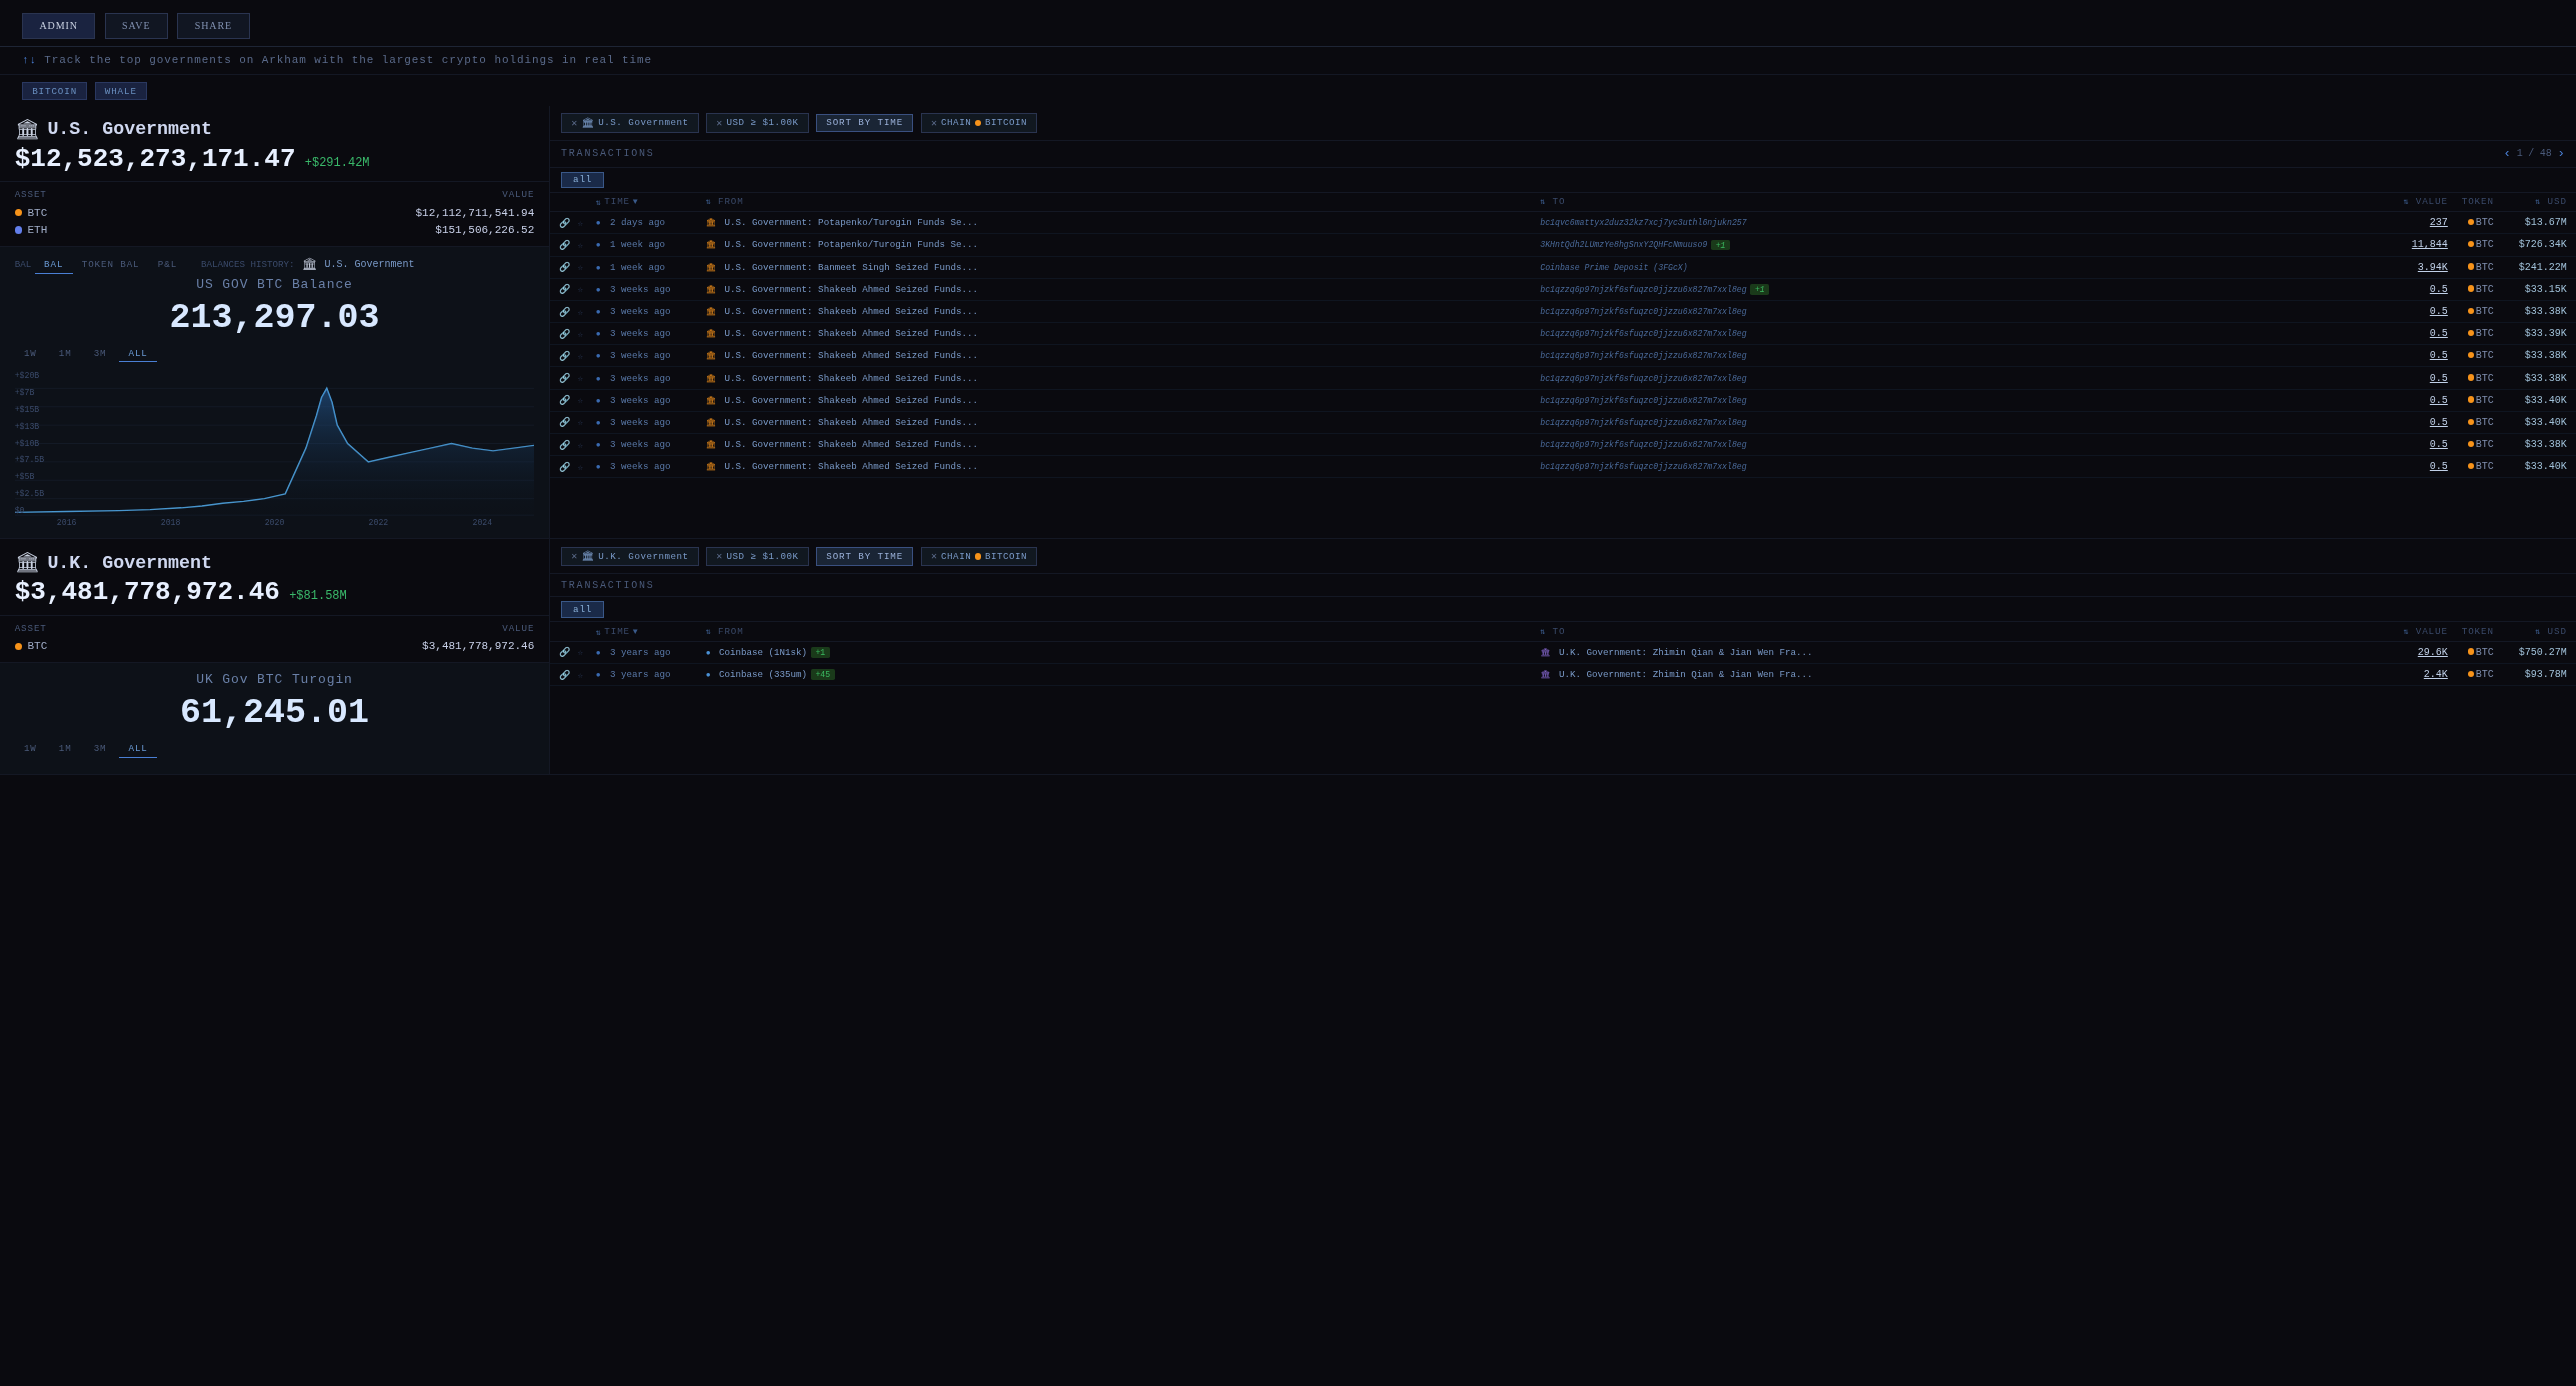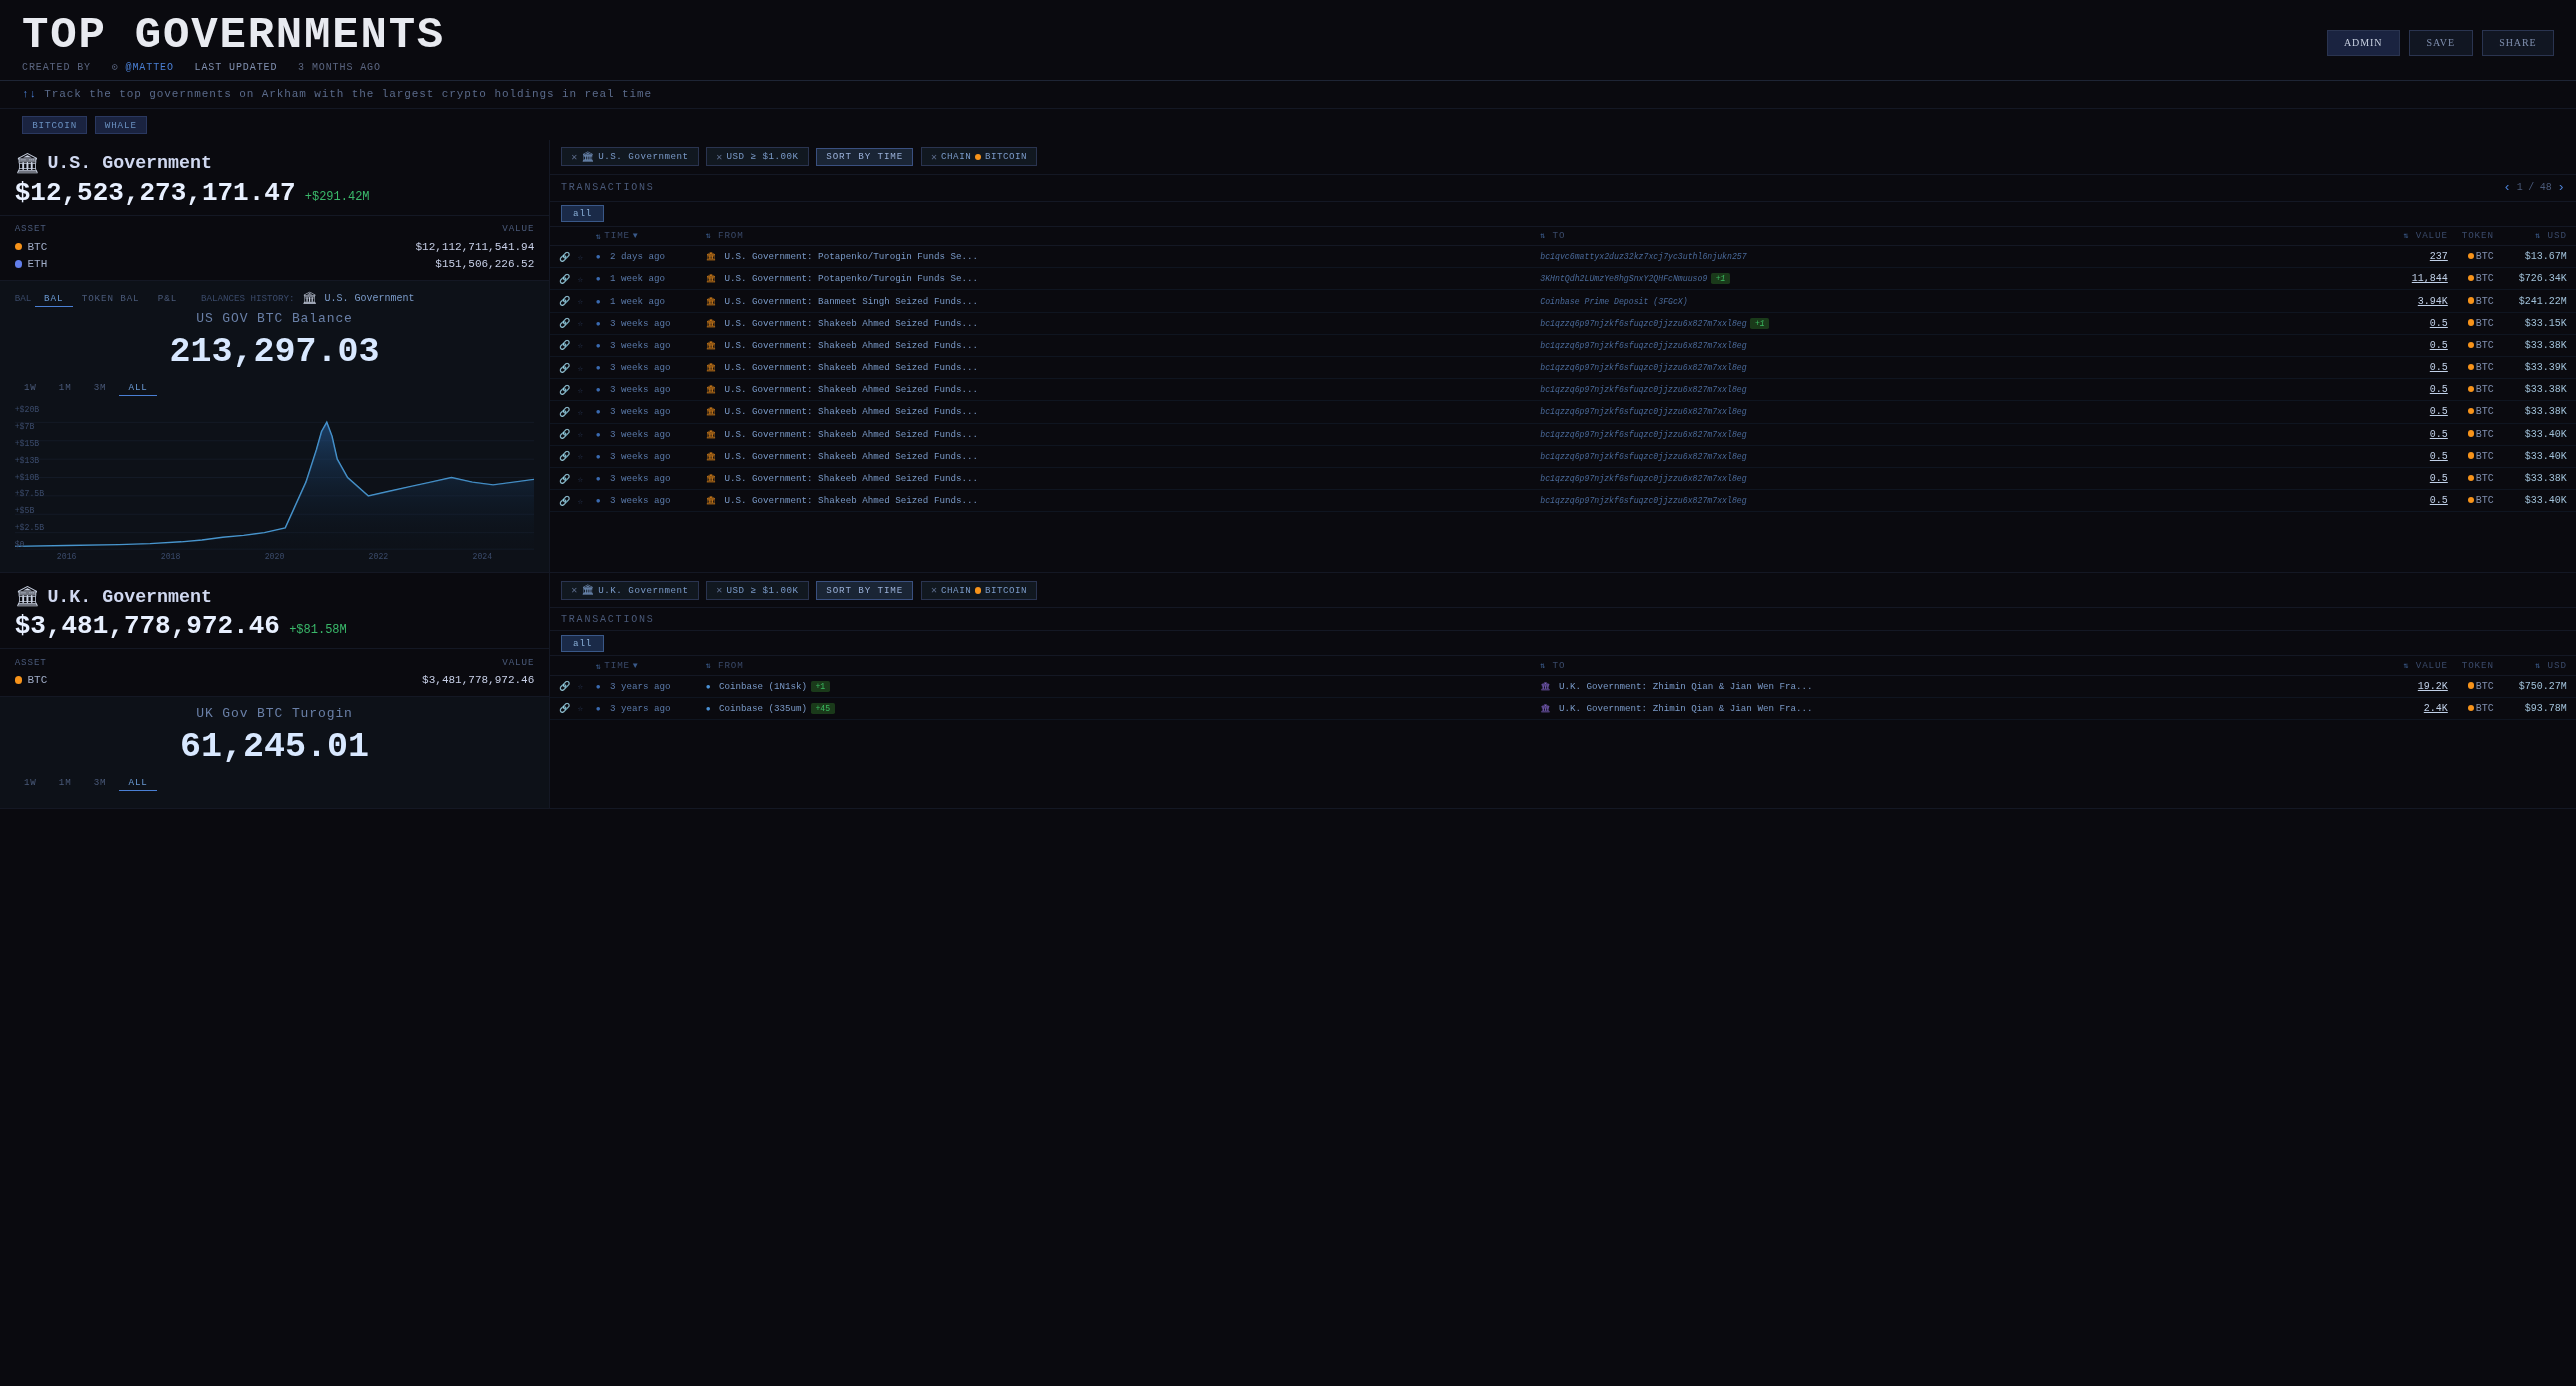--- a/index.html
+++ b/index.html
@@ -364,33 +364,20 @@
     .txn-usd { width: 73px; text-align: right; color: #a0c0d8; }
     .badge-plus { background: #1a3a1a; color: #3ab860; font-size: 8.2px; padding: 0.9px 4.6px; border-radius: 1.8px; margin-left: 3.7px; }
     .address-hash { color: #4a6a9a; font-size: 8.2px; font-style: italic; }
   </style>
 </head>
 <body>
 
 <div>
 
   <div class="header">
-    <div class="header-left">
-      <div class="app-title">TOP GOVERNMENTS</div>
-      <div class="header-meta">
-        <span>CREATED BY</span>
-        &nbsp;
-        <span>⊙</span>
-        <span class="at">@MATTEO</span>
-        &nbsp;
-        <span class="bold">LAST UPDATED</span>
-        &nbsp;
-        <span>3 MONTHS AGO</span>
-      </div>
-    </div>
     <div class="header-right">
       <button class="btn-header active">ADMIN</button>
       <button class="btn-header">SAVE</button>
       <button class="btn-header">SHARE</button>
     </div>
   </div>
 
   <div class="subtitle-bar">
     <span class="arrow-icon">↑↓</span>
     <span>Track the top governments on Arkham with the largest crypto holdings in real time</span>
@@ -923,21 +910,21 @@
       <span>3 years ago</span>
     </div>
     <div class="txn-from">
       <span style="color:#4a90d4;font-size:8.2px;margin-right:2.7px;">●</span>
       <span>Coinbase (1N1sk)<span class="badge-plus">+1</span></span>
     </div>
     <div class="txn-to">
       <span style="color:#8a6ad4;font-size:8.2px;margin-right:2.7px;">🏛</span>
       <span>U.K. Government: Zhimin Qian &amp; Jian Wen Fra...</span>
     </div>
-    <div class="txn-value">19.2K</div>
+    <div class="txn-value">29.6K</div>
     <div class="txn-token">
       <span class="txn-token-dot"></span>BTC
     </div>
     <div class="txn-usd">$750.27M</div>
   </div>
             <div class="txn-row">
     <div class="txn-link-icon">🔗</div>
     <div class="txn-bookmark">☆</div>
     <div class="txn-time">
       <span style="color:#3a6ab0;font-size:8.2px;margin-right:3.7px;">●</span>

